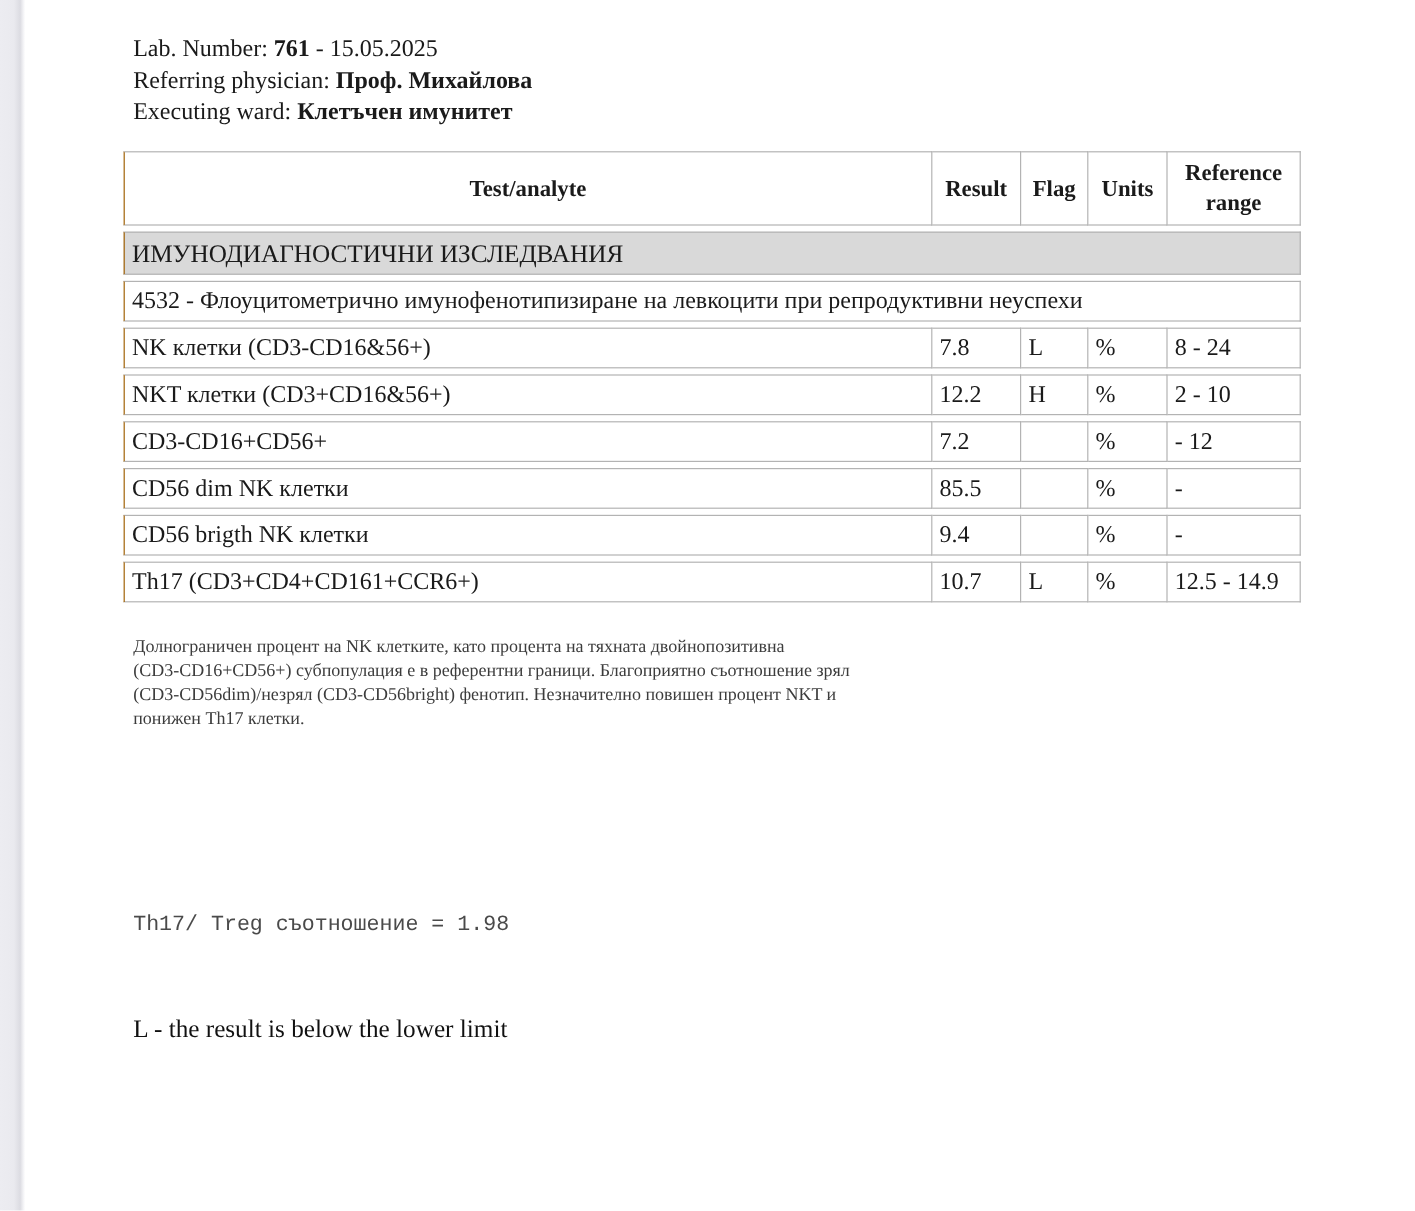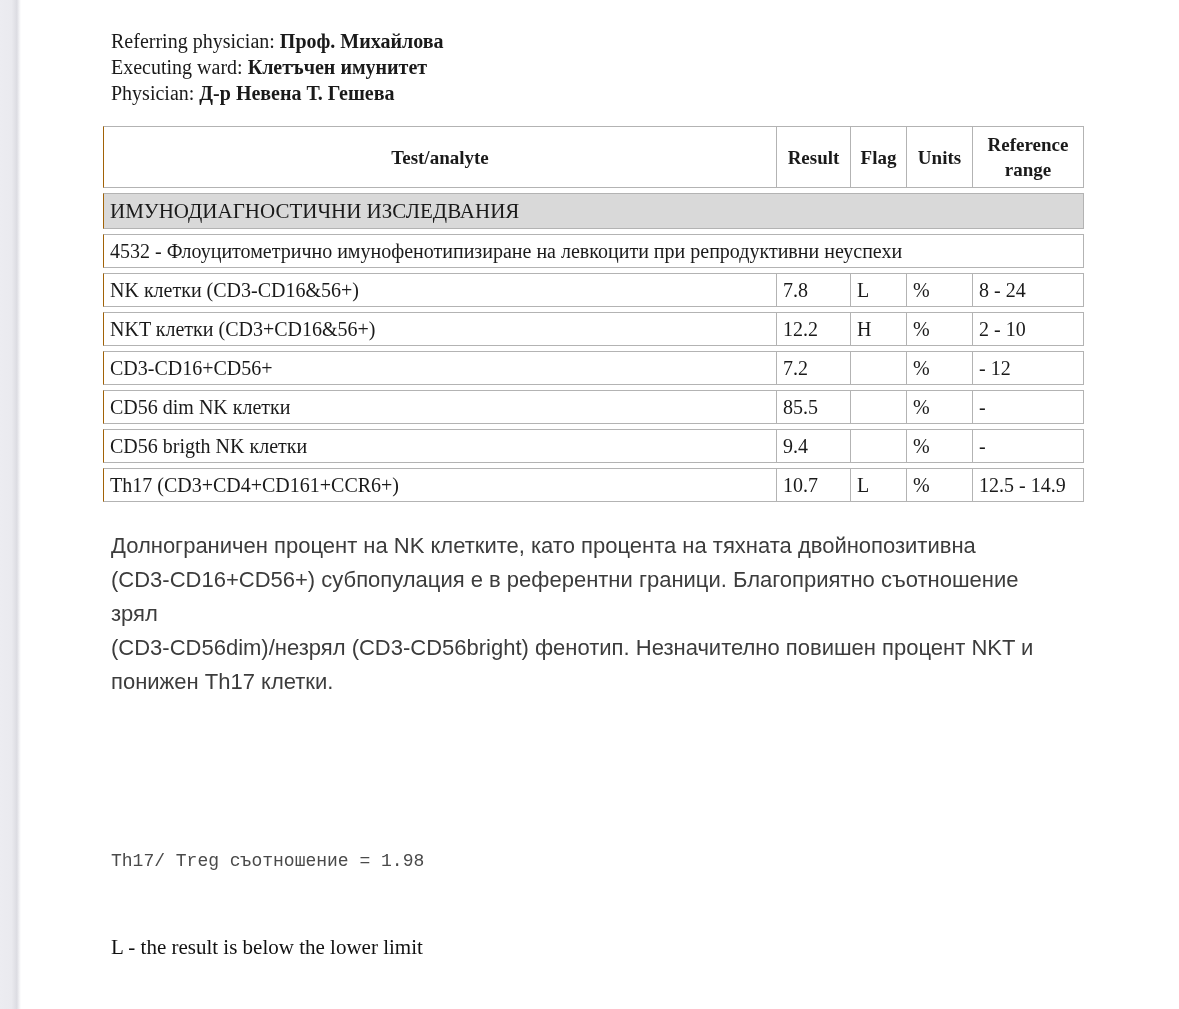--- a/index.html
+++ b/index.html
@@ -82,23 +82,23 @@
   td.cell-test { padding-left: 28px; height: 28px; }
   td.cell-result, td.cell-flag, td.cell-units, td.cell-range { padding-left: 9px; }
 
   .conclusion-heading {
     margin: 26px 0 0 8px;
     font-weight: bold;
     font-size: 20px;
   }
   .conclusion-body {
     margin: 22px 0 0 8px;
-    font-family: Liberation Sans, sans-serif;
-    font-size: 22px;
-    line-height: 34px;
+    font-family: Liberation Serif, serif;
+    font-size: 15px;
+    line-height: 20px;
     color: #3c3c3c;
     white-space: pre-line;
     width: 950px;
   }
   .ratio-line {
     margin: 152px 0 0 8px;
     font-family: "Liberation Mono", monospace;
     font-size: 18px;
     color: #4a4a4a;
   }
@@ -110,32 +110,33 @@
 </style>
 </head>
 <body>
 
 <div class="page">
   <div class="gutter"></div>
 
   <div class="content">
 
     <div class="doc-header">
+      <div>
+        <span>Lab. Number:</span>
+        <b>761</b>
+        <span>- 15.05.2025</span>
+      </div>
       <div>
         <span>Referring physician:</span>
         <b>Проф. Михайлова</b>
       </div>
       <div>
         <span>Executing ward:</span>
         <b>Клетъчен имунитет</b>
       </div>
-      <div>
-        <span>Physician:</span>
-        <b>Д-р Невена Т. Гешева</b>
-      </div>
     </div>
 
     <table class="results">
       <tbody>
           <tr>
         <th class="col-test">Test/analyte</th>
         <th class="col-result">Result</th>
         <th class="col-flag">Flag</th>
         <th class="col-units">Units</th>
         <th class="col-range">Reference range</th>

